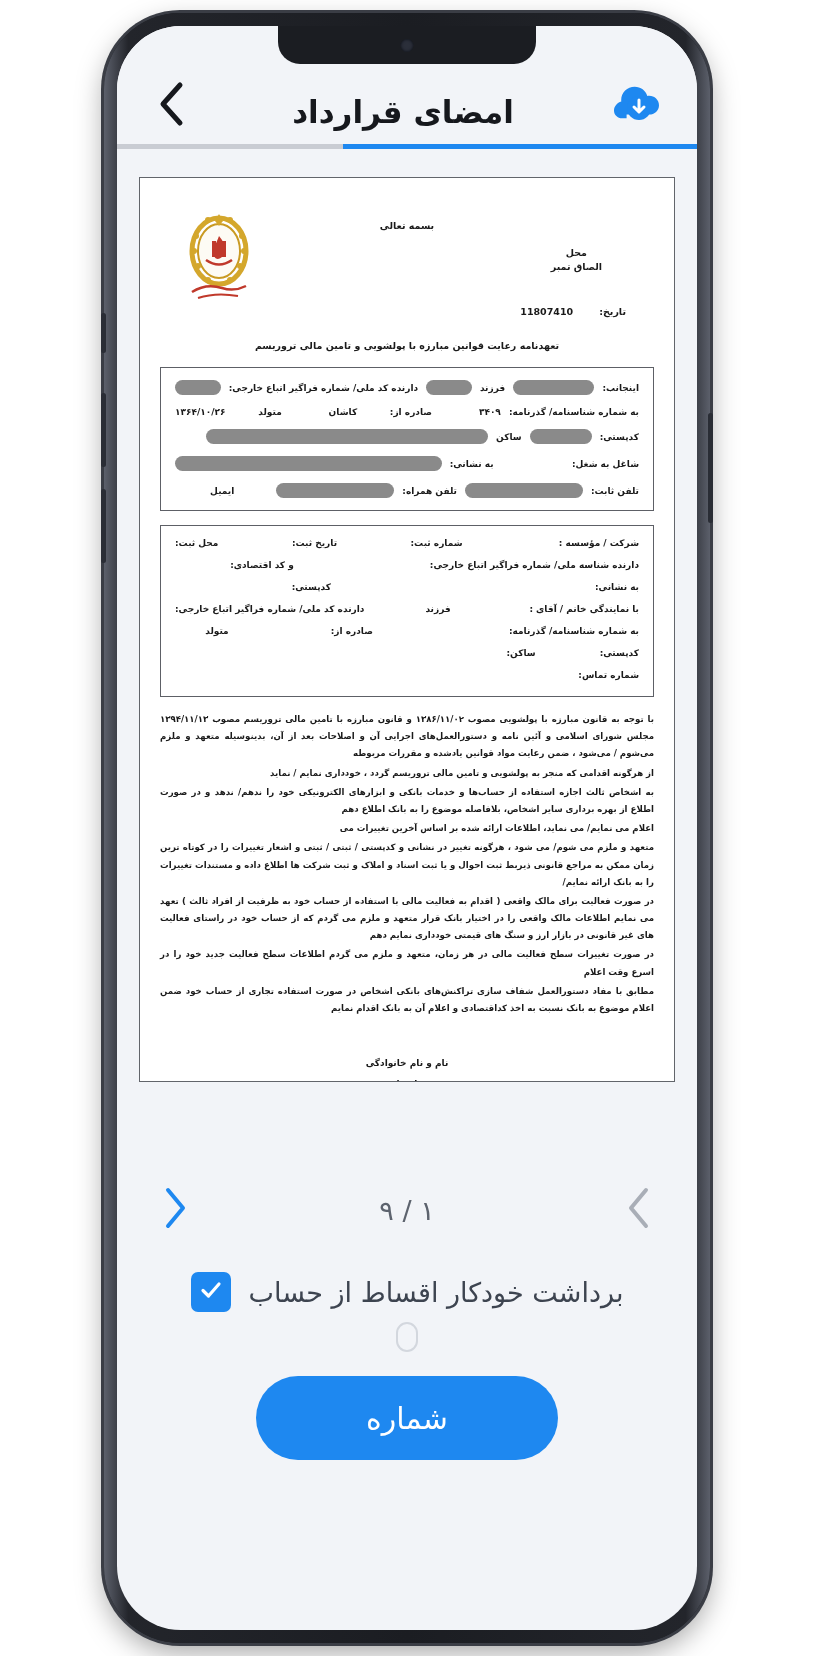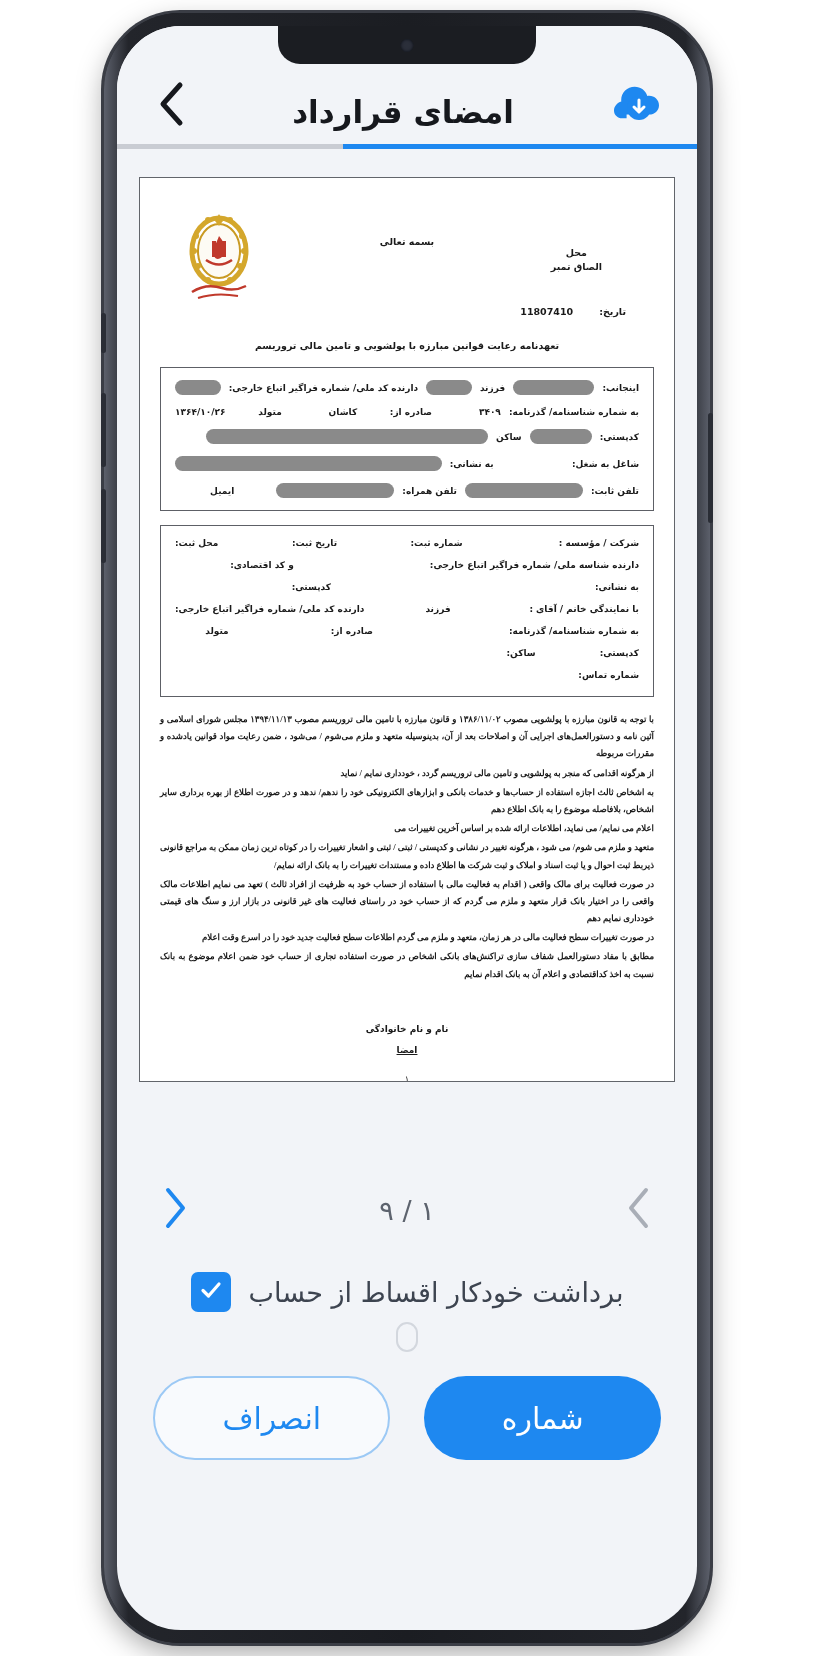--- a/index.html
+++ b/index.html
@@ -92,21 +92,21 @@
     background: #ffffff;
     border: 1px solid #62656b;
     width: 100%; height: 905px;
     padding: 22px 20px 10px 20px;
     position: relative;
     overflow: hidden;
   }
 
   .doc-top { position: relative; height: 130px; }
   .bismillah {
-    position: absolute; top: 36px; left: 0; right: 0; text-align: center;
+    position: absolute; top: 20px; left: 0; right: 0; text-align: center;
     font-size: 9.5px; color: #1a1a1a; font-weight: 600;
   }
   .stamp-place {
     position: absolute; top: 46px; right: 52px; text-align: center;
     font-size: 9.5px; line-height: 1.45; color: #1a1a1a; font-weight: 600;
   }
   .doc-date {
     position: absolute; top: 106px; right: 28px;
     font-size: 9.5px; color: #1a1a1a; font-weight: 600;
     display: flex; gap: 26px;
@@ -140,21 +140,21 @@
   .r-md  { width: 90px; }
   .r-lg  { width: 118px; }
   .r-xl  { width: 160px; }
   .r-xxl { width: 282px; }
   .r-xxxl{ width: 368px; }
   .spacer-sm { width: 26px; }
   .spacer-md { width: 48px; }
   .spacer-lg { width: 86px; }
   .spacer-xl { width: 120px; }
 
-  .body-text { margin-top: 4px; font-family: Liberation Serif, serif; }
+  .body-text { margin-top: 4px; }
   .body-text p {
     font-size: 8.6px; line-height: 2.0; color: #1a1a1a; font-weight: 600;
     text-align: justify; margin-bottom: 2px;
   }
 
   .sign-block {
     margin-top: 36px; text-align: center;
     font-size: 9px; font-weight: 600; color: #1a1a1a; line-height: 2.3;
   }
   .sign-block .sig-label { text-decoration: underline; }
@@ -409,19 +409,18 @@
             <span>
               <svg width="24" height="24" viewBox="0 0 24 24">
                 <path d="M4 12.5 L9.5 18 L20 6" stroke="#ffffff" stroke-width="3.2" fill="none" stroke-linecap="round" stroke-linejoin="round"></path>
               </svg>
             </span>
           </span>
         </div>
         <div class="drag-pill"></div>
         <div class="btn-row">
           <div class="btn btn-primary">شماره</div>
-          <div class="btn btn-outline">انصراف</div>
         </div>
       </div>
 
     </div>
   </div>
 </div>
 
 </body></html>

